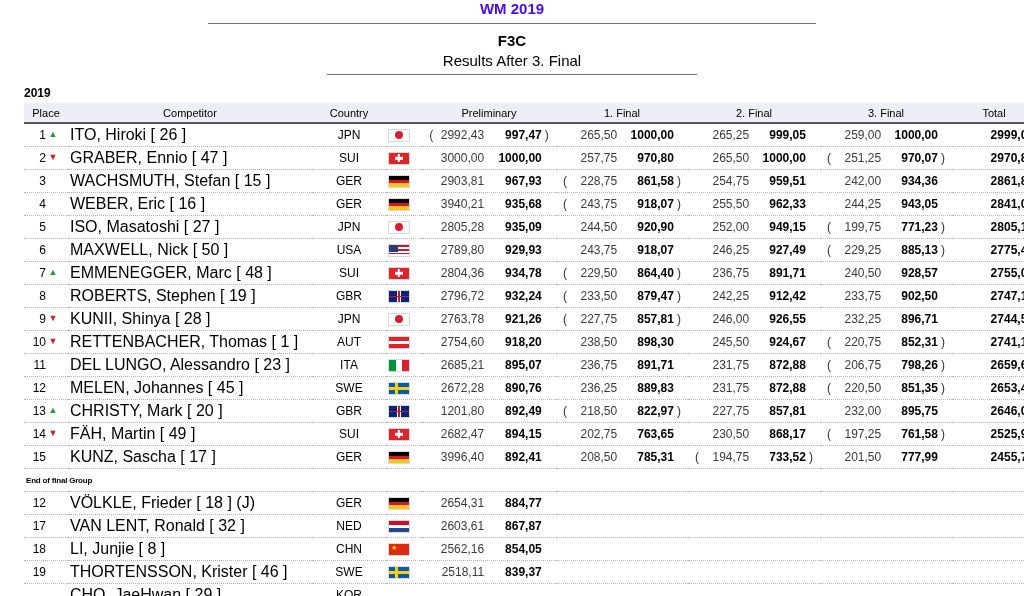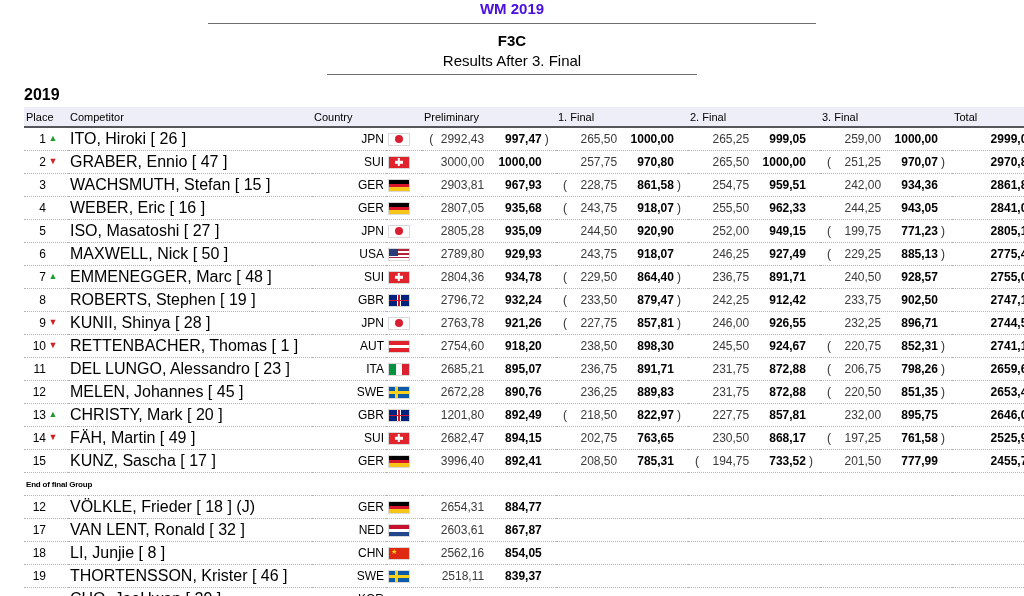--- a/index.html
+++ b/index.html
@@ -48,21 +48,21 @@
   .results-title {
     font-size: 15px;
     font-weight: normal;
     color: #000;
     line-height: 19px;
     padding-top: 1px;
   }
 
   
   .year-label {
-    font-size: 16px;
+    font-size: 12px;
     font-weight: bold;
     padding: 11px 16px 3px 24px;
   }
 
   
   .results-wrap {
     padding: 0 24px 0 24px;
   }
   table.results {
     border-collapse: collapse;
@@ -70,21 +70,21 @@
     table-layout: fixed;
     font-size: 11.5px;
   }
   table.results thead th {
     background: #eeeef8;
     font-size: 11px;
     font-weight: normal;
     color: #000;
     height: 19px;
     padding: 0 2px;
-    text-align: left;
+    text-align: center;
     vertical-align: middle;
     border-bottom: 2px solid #55555c;
   }
   th.th-place      { width: 40px;  text-align: left; padding-left: 4px;}
   th.th-competitor { width: 240px; padding-left: 10px;}
   th.th-country    { width: 70px;  text-align: right;}
   th.th-flagpad    { width: 32px; }
   th.th-prelim     { width: 130px; text-align: center; padding-right: 22px;}
   th.th-f1         { width: 128px; text-align: center; padding-right: 18px;}
   th.th-f2         { width: 128px; text-align: center; padding-right: 18px;}
@@ -123,21 +123,21 @@
   }
   .trend.up   { color: #1d9c2c; }
   .trend.down { color: #d21f1f; }
   .trend.none { color: transparent; }
 
   td.c-name {
     padding-left: 10px;
     font-size: 16px;
   }
   td.c-country {
-    text-align: right;
+    text-align: center;
     font-size: 12px;
     padding-right: 4px;
   }
   td.c-flag { text-align: left; padding-left: 4px;}
 
   
   .scoregrp {
     display: flex;
     align-items: center;
     justify-content: flex-end;
@@ -392,21 +392,21 @@
           <td class="c-total">2861,80</td>
         </tr>
         <tr>
           <td class="c-place"><span class="place-num">4</span><span class="trend none">&nbsp;</span></td>
           <td class="c-name">WEBER, Eric  [ 16 ]</td>
           <td class="c-country">GER</td>
           <td class="c-flag"><span class="flag flag-GER"></span></td>
           <td class="c-score">
             <div class="scoregrp">
               <span class="paren-l">&nbsp;</span>
-              <span class="raw">2807,05</span>
+              <span class="raw">3940,21</span>
               <span class="pct">935,68</span>
               <span class="paren-r">&nbsp;</span>
             </div>
           </td>
           <td class="c-score">
             <div class="scoregrp">
               <span class="paren-l">(</span>
               <span class="raw">243,75</span>
               <span class="pct">918,07</span>
               <span class="paren-r">)</span>

